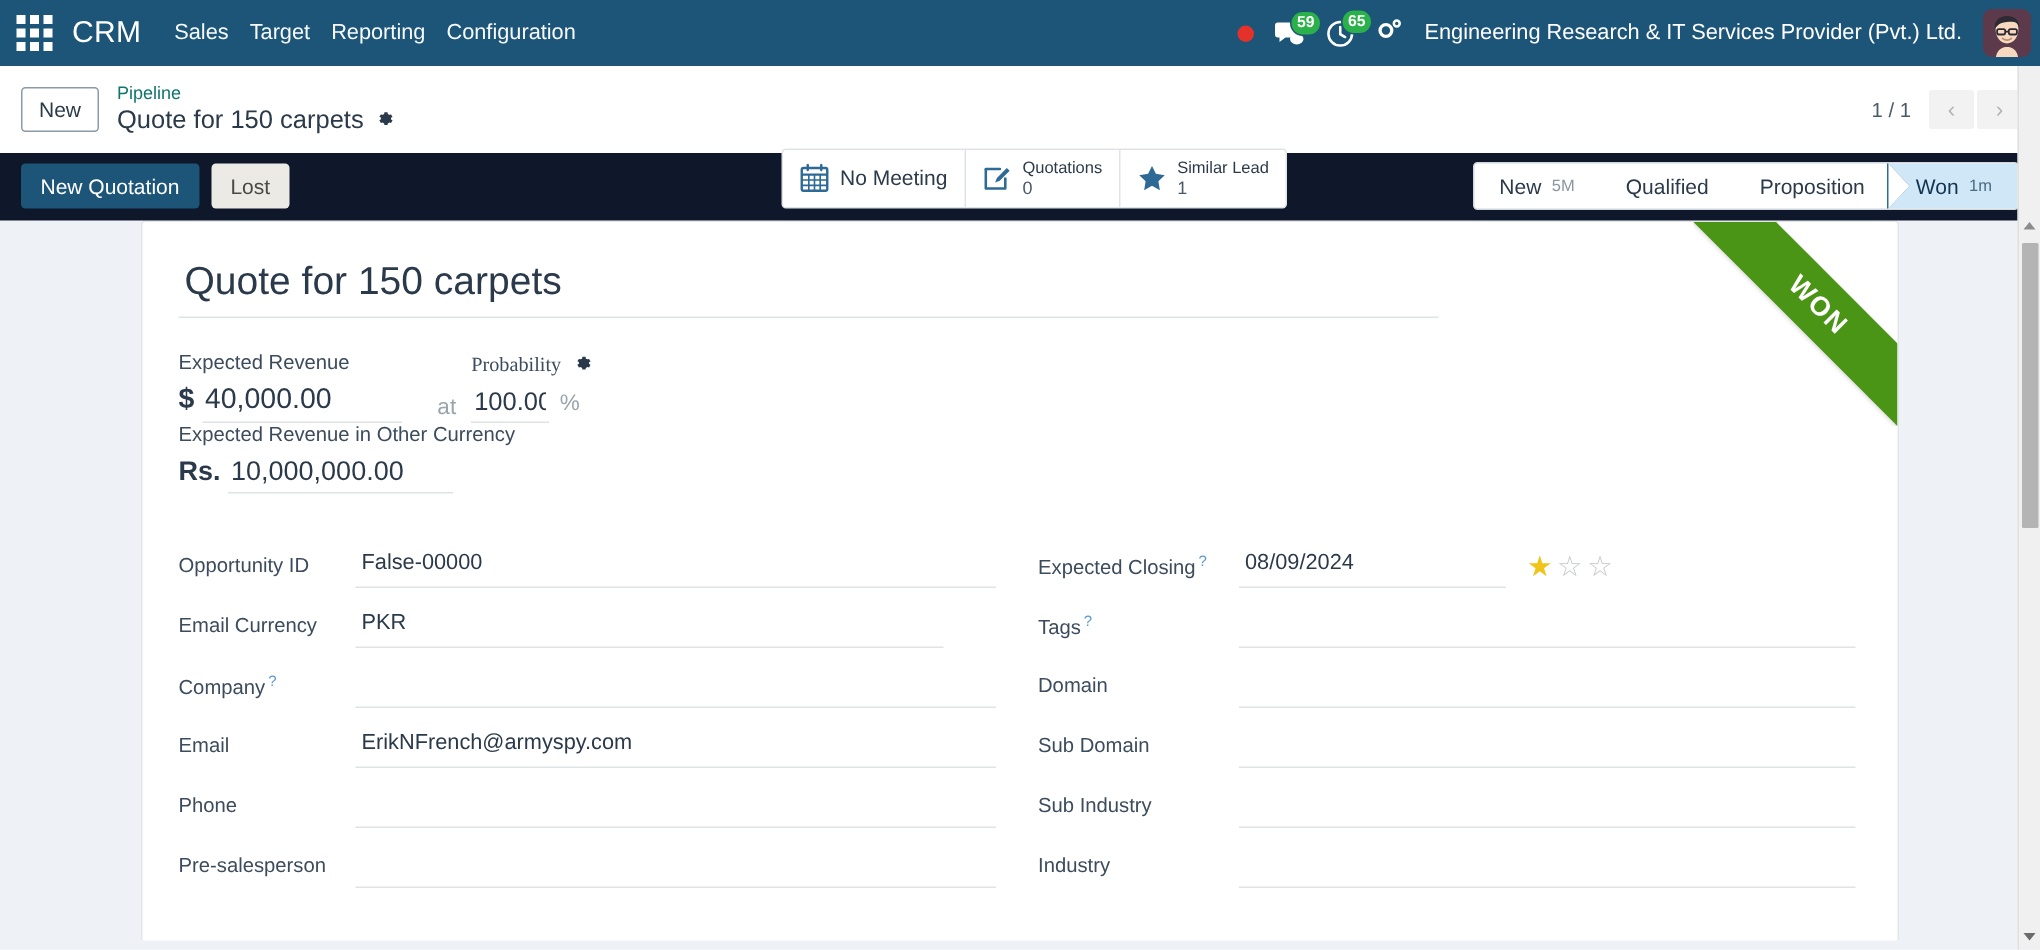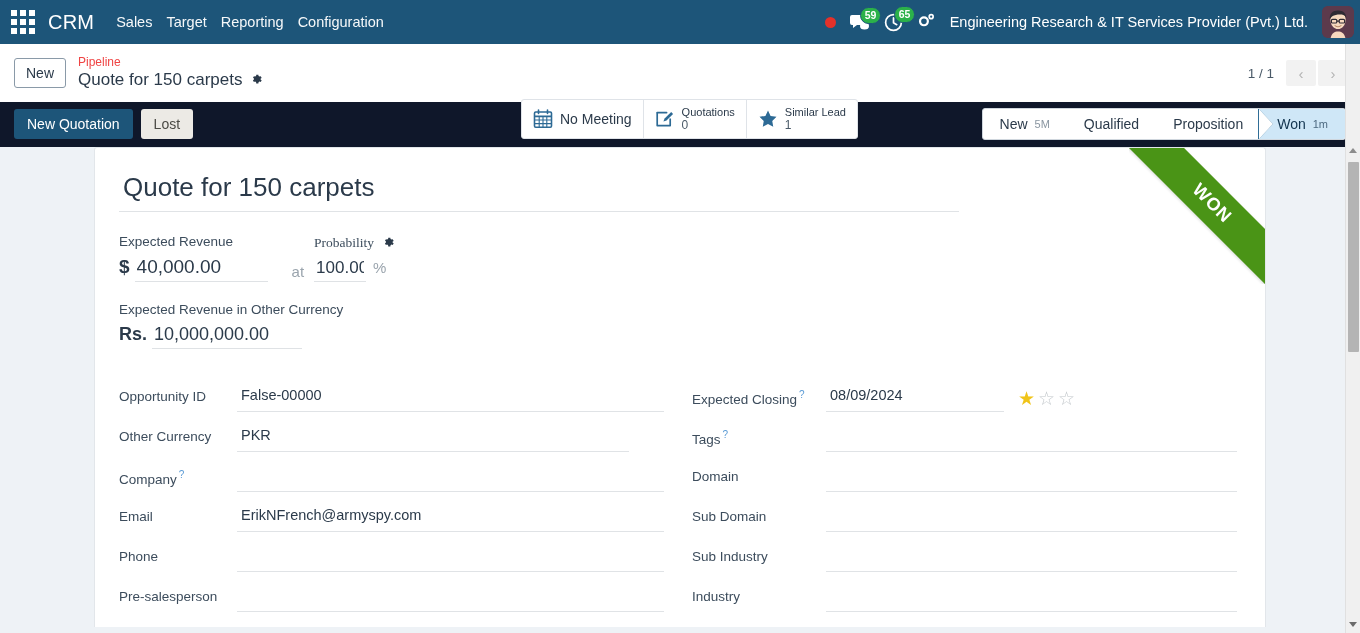--- a/index.html
+++ b/index.html
@@ -88,21 +88,21 @@
     border-radius: 3px;
     background: #fff;
     color: #2b3a4a;
     font-size: 14px;
     padding: 6px 11px;
     margin-right: 12px;
     cursor: pointer;
     font-family: "Liberation Sans", sans-serif;
   }
   .bc { line-height: 1.1; }
-  .bc-parent { font-size: 12px; color: #ef4444; cursor: pointer; display: block; margin-bottom: 2px; }
+  .bc-parent { font-size: 12px; color: #0f766e; cursor: pointer; display: block; margin-bottom: 2px; }
   .bc-row { display: flex; align-items: center; gap: 8px; }
   .bc-title { font-size: 17px; color: #2b3a4a; }
   .gear { color: #2b3a4a; font-size: 13px; cursor: pointer; line-height: 1; }
 
   .statbuttons {
     position: absolute;
     left: 521px;
     top: 55px;
     display: flex;
     border: 1px solid #dfe3e8;
@@ -285,21 +285,21 @@
     background: transparent;
     font-family: "Liberation Sans", sans-serif;
     color: #2b3a4a;
     padding: 0 2px 3px 2px;
   }
   .inp-revenue { font-size: 19px; width: 133px; }
   .at-txt { font-size: 15px; color: #9aa4ad; margin: 0 10px 2px 24px; align-self: flex-end; }
   .inp-prob { font-size: 17px; width: 52px; }
   .pct { font-size: 15px; color: #9aa4ad; margin-left: 7px; }
 
-  .other-cur { margin-top: 20px; }
+  .other-cur { }
   .cur-sym-rs { font-size: 18px; font-weight: 700; color: #2b3a4a; margin-right: 5px; }
   .inp-other { font-size: 18px; width: 150px; }
 
   .cols { display: flex; margin-top: 36px; gap: 28px; }
   .col { width: 548px; }
   .frow { display: flex; align-items: flex-start; height: 40px; }
   .flabel {
     width: 118px;
     flex-shrink: 0;
     font-size: 13.5px;
@@ -554,21 +554,21 @@
 
       <div class="col left">
         <div class="frow">
           <span class="flabel">Opportunity ID</span>
           <span class="fval">
             <input class="finput" value="False-00000" style="">
           </span>
         </div>
 
         <div class="frow">
-          <span class="flabel">Other Currency</span>
+          <span class="flabel">Email Currency</span>
           <span class="fval">
             <input class="finput" style="flex: 0 0 392px;" value="PKR">
           </span>
         </div>
 
         <div class="frow">
           <span class="flabel"><span>Company</span><span class="q">?</span></span>
           <span class="fval">
             <input class="finput" value="" style="">
           </span>

